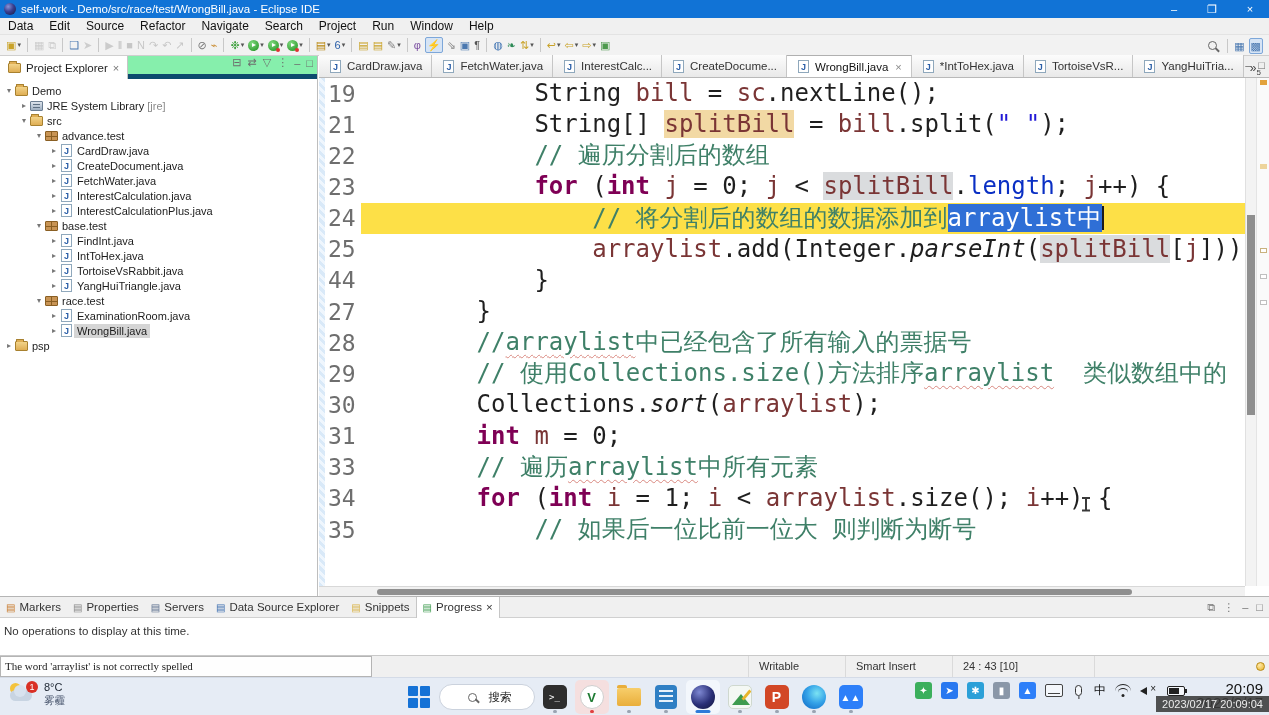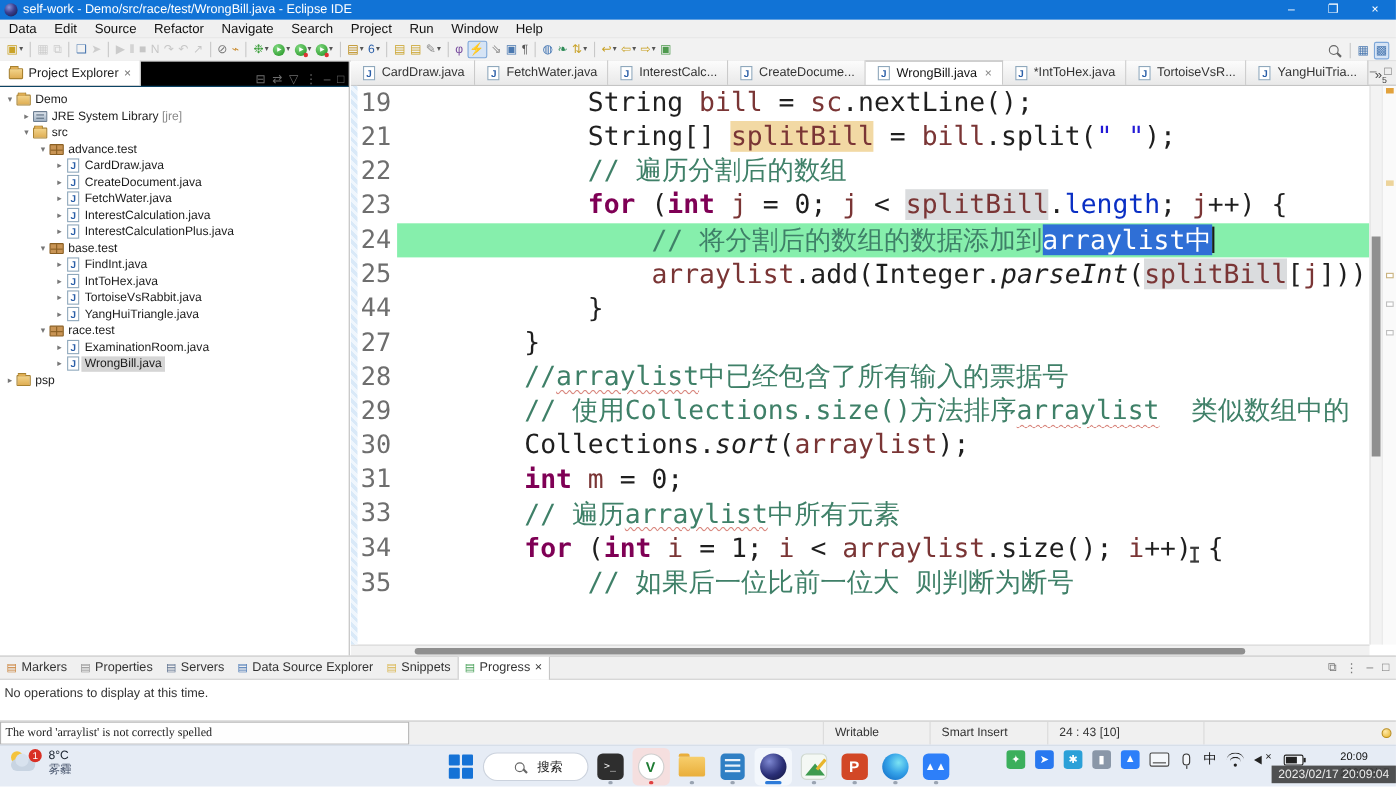--- a/index.html
+++ b/index.html
@@ -37,21 +37,21 @@
   .toolbar-right { position:absolute; right:4px; top:0; height:21px; display:flex; align-items:center; }
   .mag { width:9px; height:9px; border:1.5px solid #666; border-radius:50%; position:relative; display:inline-block; margin:0 6px;}
   .mag::after { content:""; position:absolute; width:5px; height:1.5px; background:#666; transform:rotate(45deg);
      right:-4px; bottom:-1px; }
 
   
   .main { position:absolute; left:0; top:56px; right:0; height:540px; }
 
   
   .explorer { position:absolute; left:0; top:0; width:318px; height:100%; background:#fff; border-right:1px solid #BEBEBE;}
-  .pe-head { height:23px; background:#000000; border-bottom:1px solid #0c4a6e; display:flex; align-items:flex-end; position:relative;}
+  .pe-head { height:23px; background:#86efac; border-bottom:5px solid #0c4a6e; display:flex; align-items:flex-start; position:relative;}
   .pe-tab { height:23px; background:#fff; border-right:1px solid #C6C6C6; display:flex; align-items:center;
      padding:0 8px; font-size:11.5px; color:#222; gap:5px;}
   .pe-tab .i-folder { flex:0 0 auto; }
   .pe-close { color:#777; font-size:11px; }
   .pe-icons { position:absolute; right:4px; display:flex; gap:6px; color:#6D6D6D; font-size:11px; align-items:center;}
   .tree { padding-top:4px; font-size:11px; color:#1c1c1c; }
   .trow { height:15px; display:flex; align-items:center; white-space:nowrap; }
   .trow.selected .tlabel { background:#D5D5D5; }
   .tarrow { width:10px; text-align:center; color:#777; font-size:8px; flex:0 0 auto;}
   .ticon { width:15px; flex:0 0 auto; display:flex; justify-content:center; }
@@ -86,21 +86,21 @@
   .tab-overflow sub { font-size:8px; }
   .tab-winctrl { position:absolute; right:4px; top:3px; color:#666; font-size:11px; display:flex; gap:7px;}
 
   .codearea { position:absolute; left:0; top:22px; right:24px; bottom:10px; overflow:hidden; }
   .lstrip { position:absolute; left:0; top:22px; bottom:10px; width:6px;
      background:repeating-linear-gradient(45deg,#D9E9F8 0 3px,#EFF6FD 3px 6px); z-index:3;}
   .line { display:flex; height:31.15px; align-items:center; }
   .ln { flex:0 0 42px; padding-left:9px; font-family:"DejaVu Sans Mono",monospace; font-size:23px; color:#6E6E6E; }
   .codetext { flex:1 1 auto; white-space:pre; font-family:"DejaVu Sans Mono",monospace; font-size:24px; color:#1F1F1F;
      height:31.15px; line-height:31.15px;}
-  .line.cur .codetext { background:#86efac; }
+  .line.cur .codetext { background:#fde047; }
   .s-kw{color:#7F0055;font-weight:bold} .s-var{color:#7A3535} .s-cm{color:#3F8068}
   .s-str{color:#2219D6} .s-fld{color:#0A2FC4} .s-it{font-style:italic;color:#1F1F1F}
   .s-sel{background:#2F6FD6;color:#fff}
   .s-occt{background:#F2D9A4;color:#7A3535} .s-occg{background:#DADCDE;color:#7A3535}
   .s-cmsp{color:#3F8068; text-decoration:underline; text-decoration-style:wavy; text-decoration-color:#D98880;
      text-decoration-thickness:1px; text-underline-offset:4px;}
   .tcaret{display:inline-block;width:2px;height:24px;background:#1b1b1b;vertical-align:-4px}
 
   .vscroll { position:absolute; right:13px; top:22px; bottom:10px; width:11px; background:#F3F3F3; border-left:1px solid #E0E0E0;}
   .vthumb { position:absolute; left:1px; right:1px; top:137px; height:200px; background:#8F8F8F; }
@@ -188,21 +188,21 @@
   .t-wifi i{ position:absolute; border:1.6px solid #222; border-bottom:none; border-left:none; border-right:none; border-radius:50%;}
   .t-wifi .a1{ left:0; right:0; top:0; height:14px; } .t-wifi .a2{ left:3px; right:3px; top:4px; height:9px;}
   .t-wifi .dot{ position:absolute; left:50%; bottom:0; transform:translateX(-50%); width:3px; height:3px; background:#222; border-radius:50%;}
   .t-vol{ position:relative; width:18px; height:13px; color:#222; font-size:11px;}
   .t-vol::before{ content:""; position:absolute; left:0; top:3px; border-top:4px solid transparent; border-bottom:4px solid transparent;
      border-right:7px solid #222;}
   .t-vol::after{ content:"×"; position:absolute; right:2px; top:-1px; font-size:10px;}
   .t-batt{ width:18px; height:10px; border:1.2px solid #222; border-radius:2px; position:relative; background:#F4F7FB;}
   .t-batt::before{ content:""; position:absolute; left:1px; top:1px; bottom:1px; width:10px; background:#222;}
   .t-batt::after{ content:""; position:absolute; right:-3px; top:2.5px; width:2px; height:4px; background:#222;}
-  .clock { position:absolute; right:6px; top:4px; text-align:left; font-size:10px; color:#111; line-height:14px;}
+  .clock { position:absolute; right:6px; top:4px; text-align:right; font-size:15px; color:#111; line-height:14px;}
   .stamp { position:absolute; right:0; top:18px; background:#3A3A3AE0; color:#ECECEC; font-size:11px; padding:2px 6px; z-index:6;}
 </style>
 </head>
 <body>
 
 <div class="window">
 
   <div class="titlebar">
     <span class="ec-ball"></span>
     <span>self-work - Demo/src/race/test/WrongBill.java - Eclipse IDE</span>

